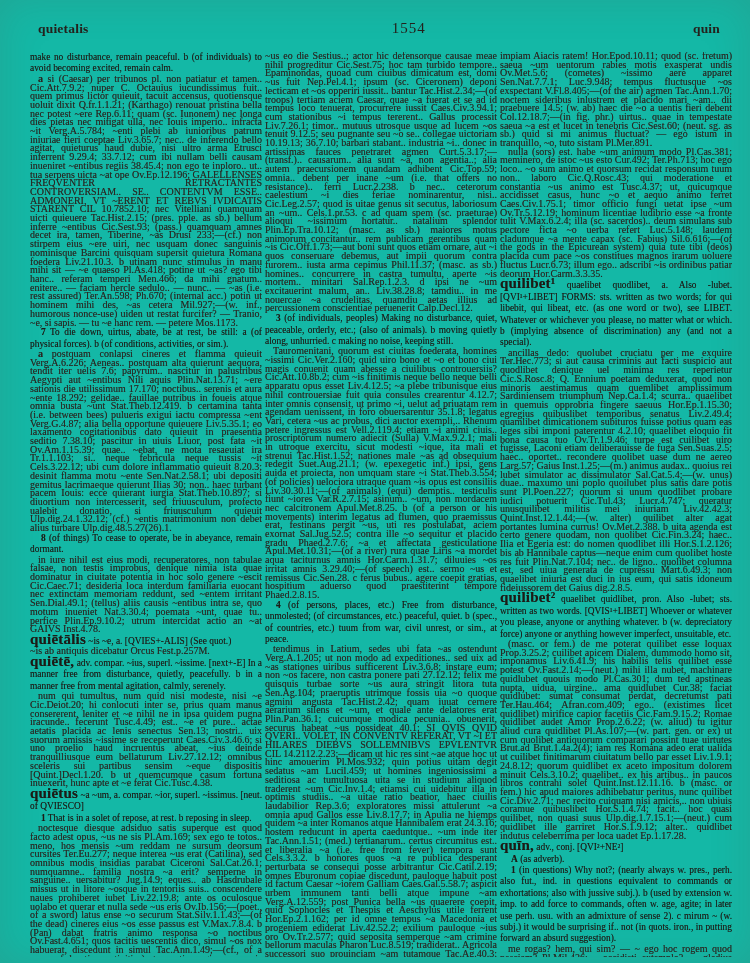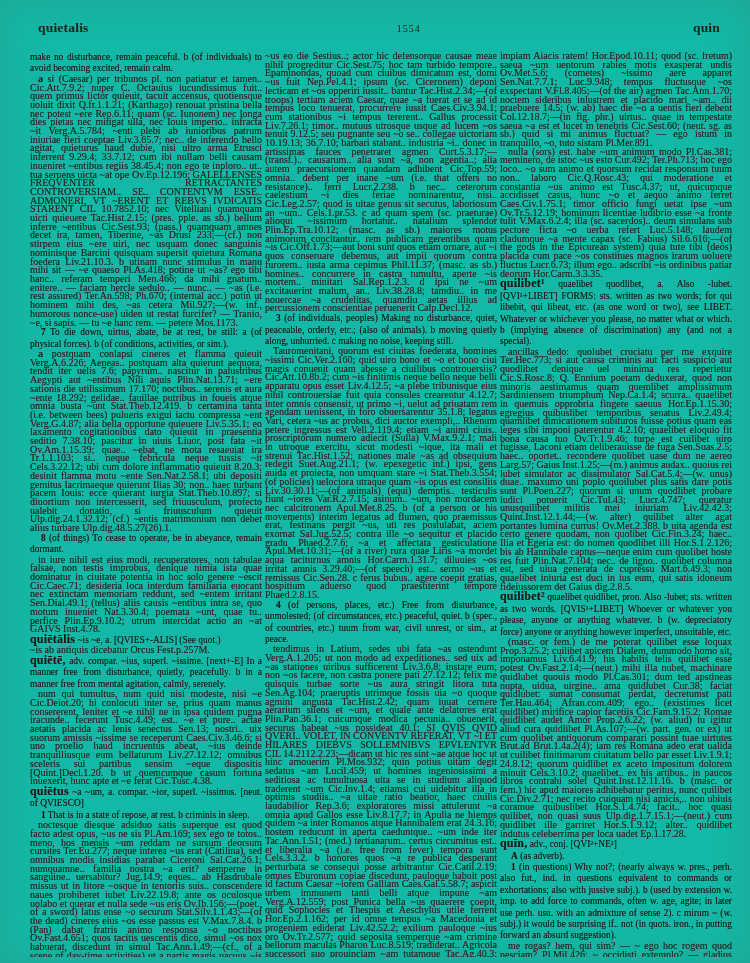--- a/index.html
+++ b/index.html
@@ -12,21 +12,21 @@
     font-family:"Liberation Serif","DejaVu Serif",serif;
     overflow:hidden;
     box-shadow:inset 0 0 40px rgba(90,85,70,0.18);
   }
   .runhead{
     position:absolute;top:20px;left:38px;right:30px;
     display:flex;align-items:baseline;
   }
   .guide{font-weight:bold;font-size:13.5px;letter-spacing:0.2px;}
   .guide-left{flex:0 0 auto;}
-  .pageno{flex:1 1 auto;text-align:center;font-size:10px;letter-spacing:1px;margin-left:36px;}
+  .pageno{flex:1 1 auto;text-align:center;font-size:15px;letter-spacing:1px;margin-left:36px;}
   .guide-right{flex:0 0 auto;}
   #cols{
     position:absolute;left:30px;right:18px;top:52px;bottom:6px;
     display:flex;gap:3px;
   }
   .col{flex:1 1 0;overflow:hidden;}
   .col p{margin:0;text-align:justify;}
   .cite{
     font-size:10px;line-height:8.7px;
     text-indent:8px;
@@ -42,21 +42,21 @@
     text-shadow:0 0 0.3px rgba(30,26,20,0.5);
   }
   .def.cont{text-indent:0;margin-top:0;}
   .hw{
     font-size:9.4px;line-height:11.4px;
     margin-top:9px;margin-bottom:2px;
     text-indent:0;
     color:#1d1a15;
     text-shadow:0 0 0.3px rgba(30,26,20,0.5);
   }
-  .hwname{font-weight:bold;font-size:12px;letter-spacing:0.2px;}
+  .hwname{font-weight:bold;font-size:15px;letter-spacing:0.2px;}
   .lead{font-weight:bold;}
 </style>
 </head>
 <body>
 
 <div id="page">
 
   <div class="runhead">
     <span class="guide guide-left">quietalis</span>
     <span class="pageno">1554</span>
@@ -70,21 +70,21 @@
       <p class="cite"><span class="lead">a</span><span> si (Caesar) per tribunos pl. non patiatur et tamen.. Cic.Att.7.9.2; nuper C. Octauius iucundissimus fuit.. quem primus lictor quieuit, tacuit accensus, quotiensque uoluit dixit Q.fr.1.1.21; (Karthago) renouat pristina bella nec potest ~ere Rep.6.11; quam (sc. Iunonem) nec longa dies pietas nec mitigat ulla, nec Iouis imperio.. infracta ~it Verg.A.5.784; ~enti plebi ab iunioribus patrum iniuriae fieri coeptae Liv.3.65.7; nec.. de inferendo bello agitat, quieturus haud dubie, nisi ultro arma Etrusci inferrent 9.29.4; 33.7.12; cum ibi nullam belli causam inueniret ~entibus regiis 38.45.4; non ego te inploro.. ut.. tua serpens uicta ~at ope Ov.Ep.12.196; GALELLENSES FREQVENTER RETRACTANTES CONTROVERSIAM.. SE.. CONTENTVM ESSE.. ADMONERI, VT ~ERENT ET REBVS IVDICATIS STARENT CIL 10.7852.10; nec Vitelliani quamquam uicti quieuere Tac.Hist.2.15; (pres. pple. as sb.) bellum inferre ~entibus Cic.Sest.93; (pass.) quamquam amnes decet ira, tamen, Tiberine, ~as Drusi 233;—(cf.) non stirpem eius ~ere uiri, nec usquam donec sanguinis nominisque Barcini quisquam supersit quietura Romana foedera Liv.21.10.3. b utinam nunc stimulus in manu mihi sit — ~e quaeso Pl.As.418; potine ut ~as? ego tibi hanc.. referam temperi Men.466; da mihi gnatum.. enitere.. — faciam hercle sedulo.. — nunc.. — ~as (i.e. rest assured) Ter.An.598; Ph.670; (internal acc.) potin ut hominem mihi des, ~as cetera Mil.927;—(w. inf., humorous nonce-use) uiden ut restat furcifer? — Tranio, ~e, si sapis. — tu ~e hanc rem. — petere Mos.1173.</span></p>
       <p class="def"><span class="lead">7</span><span> To die down, uirtus, abate, be at rest, be still: a (of physical forces). b (of conditions, activities, or sim.).</span></p>
       <p class="cite"><span class="lead">a</span><span> postquam conlapsi cineres et flamma quieuit Verg.A.6.226; Aeneas.. postquam alta quierunt aequora, tendit iter uelis 7.6; papyrum.. nascitur in palustribus Aegypti aut ~entibus Nili aquis Plin.Nat.13.71; ~ere sationis die utilissimum 17.170; noctibus.. serenis et aura ~ente 18.292; gelidae.. fauillae putribus in foueis atque omnia busta ~unt Stat.Theb.12.419. b certamina tanta (i.e. between bees) pulueris exigui iactu compressa ~ent Verg.G.4.87; alia bella opportune quieuere Liv.5.35.1; eo laxamento cogitationibus dato quieuit in praesentia seditio 7.38.10; pascitur in uiuis Liuor, post fata ~it Ov.Am.1.15.39; quae.. ~ebat, ne mota resaeuiat ira Tr.1.1.103; si.. neque febricula neque tussis ~it Cels.3.22.12; ubi cum dolore inflammatio quieuit 8.20.3; desinit flamma motu ~ente Sen.Nat.2.58.1; ubi depositi gemitus lacrimaeque quierunt Ilias 30; non.. haec turbant pacem Iouis: ecce quierant iurgia Stat.Theb.10.897; si diuortium non intercesserit, sed friuusculum, profecto ualebit donatio, si friuusculum quieuit Ulp.dig.24.1.32.12; (cf.) ~entis matrimonium non debet alius turbare Ulp.dig.48.5.27(26).1.</span></p>
       <p class="def"><span class="lead">8</span><span> (of things) To cease to operate, be in abeyance, remain dormant.</span></p>
       <p class="cite"><span>in iure nihil est eius modi, recuperatores, non tabulae falsae, non testis improbus, denique nimia ista quae dominatur in ciuitate potentia in hoc solo genere ~escit Cic.Caec.71; desideria loca interdum familiaria euocant nec extinctam memoriam reddunt, sed ~entem irritant Sen.Dial.49.1; (tellus) aliis causis ~entibus intra se, quo motum inueniet Nat.3.30.4; poemata ~unt, quae tu.. perfice Plin.Ep.9.10.2; utrum intercidat actio an ~at GAIVS Inst.4.78.</span></p>
       <p class="hw"><span class="hwname">quiētālis</span><span> ~is ~e, a. [QVIES+-ALIS] (See quot.)</span></p>
       <p class="cite cont"><span>~is ab antiquis dicebatur Orcus Fest.p.257M.</span></p>
       <p class="hw"><span class="hwname">quiētē,</span><span> adv. compar. ~ius, superl. ~issime. [next+-E] In a manner free from disturbance, quietly, peacefully. b in a manner free from mental agitation, calmly, serenely.</span></p>
       <p class="cite"><span>num qui tumultus, num quid nisi modeste, nisi ~e Cic.Deiot.20; hi conlocuti inter se, prius quam manus consererent, leniter et ~e nihil ne in ipsa quidem pugna iracunde.. fecerunt Tusc.4.49; est.. ~e et pure.. actae aetatis placida ac lenis senectus Sen.13; nostri.. uix suorum amissis ~issime se receperunt Caes.Civ.3.46.6; si uno proelio haud incruentus abeat, ~ius deinde tranquilliusque eum bellaturum Liv.27.12.12; omnibus sceleris sui partibus sensim ~eque dispositis [Quint.]Decl.1.20. b ut quemcumque casum fortuna inuexerit, hunc apte et ~e ferat Cic.Tusc.4.38.</span></p>
       <p class="hw"><span class="hwname">quiētus</span><span> ~a ~um, a. compar. ~ior, superl. ~issimus. [neut. of QVIESCO]</span></p>
-      <p class="def"><span class="lead">1</span><span> That is in a state of repose, at rest. b criminis in sleep.</span></p>
+      <p class="def"><span class="lead">1</span><span> That is in a solet of repose, at rest. b reposing in sleep.</span></p>
       <p class="cite"><span>noctesque diesque adsiduo satis superque est quod facto adest opus, ~us ne sis Pl.Am.169; sex ego te totos.. meno, hos mensis ~um reddam ne sursum deorsum cursites Ter.Eu.277; neque interea ~us erat (Catilina), sed omnibus modis insidias parabat Ciceroni Sal.Cat.26.1; numquamne.. familia nostra ~a erit? semperne in sanguine.. uersabitur? Jug.14.9; eques.. ab Hasdrubale missus ut in litore ~osque in tentoriis suis.. conscendere naues prohiberet iubet Liv.22.19.8; ante os oculosque uolabo et querar et nulla sede ~us eris Ov.Ib.156;—(poet., of a sword) latus ense ~o securum Stat.Silv.1.1.43;—(of the dead) cineres eius ~os esse passus est V.Max.7.8.4. b (Pan) dabat fratris animo responsa ~o noctibus Ov.Fast.4.651; quos tacitis uescentis dico, simul ~os nox habuerat, discedunt in simul Tac.Ann.1.49;—(cf., of a scene of day-time activities) ut a partis magis uacuus ~is castris iussa exequeretur, uehicula is quo incipiente nocte onerari aperto armamentario Iul. cohortis 1.80.</span></p>
     </div>
 
     <div class="col">
       <p class="cite cont"><span>~us eo die Sestius..; actor hic defensorque causae meae nihil progreditur Cic.Sest.75; hoc tam turbido tempore.. Epaminondas, quoad cum ciuibus dimicatum est, domi ~us fuit Nep.Pel.4.1; ipsum (sc. Ciceronem) deponi lecticam et ~os opperiri iussit.. bantur Tac.Hist.2.34;—(of troops) tertiam aciem Caesar, quae ~a fuerat et se ad id tempus loco tenuerat, procurrere iussit Caes.Civ.3.94.1; cum stationibus ~i tempus tererent.. Gallus processit Liv.7.26.1; timor.. mutuus utrosque usque ad lucem ~os tenuit 9.12.5; seu pugnante seu ~o se.. collegae uictoriam 10.19.13; 36.7.10; barbari stabant.. industria ~i.. donec in artissimas fauces penetraret agmen Curt.5.3.17;—(transf.).. causarum.. alia sunt ~a, non agentia..; alia autem praecursionem quandam adhibent Cic.Top.59; omnia.. debent per inane ~um (i.e. that offers no resistance).. ferri Lucr.2.238. b nec.. ceterorum caelestium ~i dies feriae nominarentur, nisi.. Cic.Leg.2.57; quod is uitae genus sit secutus, laboriosum an ~um.. Cels.1.pr.53. c ad quam spem (sc. praeturae) alioqui ~issimum hortatur.. natalium splendor Plin.Ep.Tra.10.12; (masc. as sb.) maiores motus animorum concitantur.. rem publicam gerentibus quam ~is Cic.Off.1.73;—aut boni sunt quos etiam ornare, aut ~i quos conseruare debemus, aut impii quorum contra furorem.. iusta arma cepimus Phil.11.37; (masc. as sb.) homines.. concurrere in castra tumultu, aperte ~is mortem.. minitari Sal.Rep.1.2.3. d ipsi ne ~um excitauerint malum, an.. Liv.38.28.8; tamdiu.. in me nouercae ~a crudelitas, quamdiu aetas illius ad percussionem conscientiae peruenerit Calp.Decl.12.</span></p>
       <p class="def"><span class="lead">3</span><span> (of individuals, peoples) Making no disturbance, quiet, peaceable, orderly, etc.; (also of animals). b moving quietly along, unhurried. c making no noise, keeping still.</span></p>
       <p class="cite"><span>Tauromenitani, quorum est ciuitas foederata, homines ~issimi Cic.Ver.2.160; quid uiro bono et ~o et bono ciui magis conuenit quam abesse a ciuilibus controuersiis? Cic.Att.10.8b.2; cum ~is finitimis neque bello neque belli apparatu opus esset Liv.4.12.5; ~a plebe tribunisque eius nihil controuersiae fuit quia consules crearentur 4.12.7; inter omnis consensit, ut primo ~i, uelut ad priuatam rem agendam uenissent, in foro obuersarentur 35.1.8; legatus Vari, cetera ~us ac probus, dici auctor exempli,.. Rhenum petere ingressus est Vell.2.119.4; etiam ~i animi ciuis.. proscriptorum numero adiecit (Sulla) V.Max.9.2.1; mali in utroque exercitu, sicut modesti ~ique, ita mali et strenui Tac.Hist.1.52; nationes male ~as ad obsequium redegit Suet.Aug.21.1; (w. epexegetic inf.) ipsi, gens auida et proiecta, non umquam stare ~i Stat.Theb.3.554; (of policies) uelociora utraque quam ~is opus est consiliis Liv.30.30.11;—(of animals) (equi) demptis.. testiculis fiunt ~iores Var.R.2.7.15; asinum.. ~um, non mordacem nec calcitronem Apul.Met.8.25. b (of a person or his movements) interim legatus ad flumen, quo praemissus erat, festinans pergit ~us, uti res postulabat, aciem exornat Sal.Jug.52.5; contra ille ~o sequitur et placido gradu Phaed.2.7.6; ~a et affectata gesticulatione Apul.Met.10.31;—(of a river) rura quae Liris ~a mordet aqua taciturnus amnis Hor.Carm.1.31.7; diluuies ~os irritat amnis 3.29.40;—(of speech) est.. sermo ~us et remissus Cic.Sen.28. c ferus bubus.. agere coepit gratias, hospitium aduerso quod praestiterint tempore Phaed.2.8.15.</span></p>
       <p class="def"><span class="lead">4</span><span> (of persons, places, etc.) Free from disturbance, unmolested; (of circumstances, etc.) peaceful, quiet. b (spec., of countries, etc.) tuum from war, civil unrest, or sim., at peace.</span></p>
       <p class="cite"><span>tendimus in Latium, sedes ubi fata ~as ostendunt Verg.A.1.205; ut non modo ad expeditiones.. sed uix ad ~as stationes uiribus sufficerent Liv.3.6.8; instare eum; non ~os facere, non castra ponere pati 27.12.12; felix me quisquis turbae sorte ~us aura stringit litora tuta Sen.Ag.104; praeruptis utrimque fossis uia ~o quoque agmini angusta Tac.Hist.2.42; quam iuuat cernere aerarium silens et ~um, et quale ante delatores erat Plin.Pan.36.1; cuicumque modica pecunia.. obuenerit, securus habeat ~us possideat 40.1; SI QVIS QVID QVERI.. VOLET, IN CONVENTV REFERAT, VT ~I ET HILARES DIEBVS SOLLEMNIBVS EPVLENTVR CIL 14.2112.2.23;—dicam ut hic res sint ~ae atque hoc ut hinc amouerim Pl.Mos.932; quin potius uitam degit sedatus ~am Lucil.459; ut homines ingeniosissimi a seditiosa ac tumultuosa uita se in studium aliquod traderent ~um Cic.Inv.1.4; etiamsi cui uidebitur illa in optimis studiis.. ~a uitae ratio beatior, haec ciuilis laudabilior Rep.3.6; exploratores missi attulerunt ~a omnia apud Gallos esse Liv.8.17.7; in Apulia ne hiemps quidem ~a inter Romanos atque Hannibalem erat 24.3.16; hostem reducunt in aperta caeduntque.. ~um inde iter Tac.Ann.1.51; (med.) tertianarum.. certus circumitus est.. et liberalia ~a (i.e. free from fever) tempora sunt Cels.3.3.2. b honores quos ~a re publica desperant perturbata se consequi posse arbitrantur Cic.Catil.2.19; omnes Eburonum copiae discedunt, pauloque habuit post id factum Caesar ~iorem Galliam Caes.Gal.5.58.7; aspicit urbem immunem tanti belli atque impune ~am Verg.A.12.559; post Punica bella ~us quaerere coepit, quid Sophocles et Thespis et Aeschylus utile ferrent Hor.Ep.2.1.162; per id omne tempus ~a Macedonia et progeniem ediderat Liv.42.52.2; exilium pauloque ~ius oro Ov.Tr.2.577; quid seposita semperque ~am crimine bellorum maculas Pharon Luc.8.519; tradiderat.. Agricola successori suo prouinciam ~am tutamque Tac.Ag.40.3; Suet.Jul.86.2;—(of circumstances) utinam ~is temporibus atque aliquo.. certo statu ciuitatis.. studia exercere possemus! Cic.Fam.9.8.2; potior.. uisa est periculosa libertas ~o seruitio Sal.Hist.1.55; ~um Pompili regnum Hor.Carm.1.12.33; maneant in ~a moenia Stat.Theb.3.372; (neut. pl. as sb.) illis ~a mouere magna merces uidebatur Sal.Cat.21.1;—(w. ab) ~am a.. ciuitatem Hist.1.15; reliquum anni ~um ab urbanis motibus et ab externis mansit Liv.3.72.7; ~ae res ab hostibus erant 6.32.1; Hispaniae.. a bello Punico ~ae erant 28.19.1; ~us a bellis omni cura in augendas regni opes intentus fuerat 39.24.4.</span></p>
       <p class="def"><span class="lead">5</span><span> (of the sea, atmosphere, etc.) Free from storms or sim., calm, serene.</span></p>

